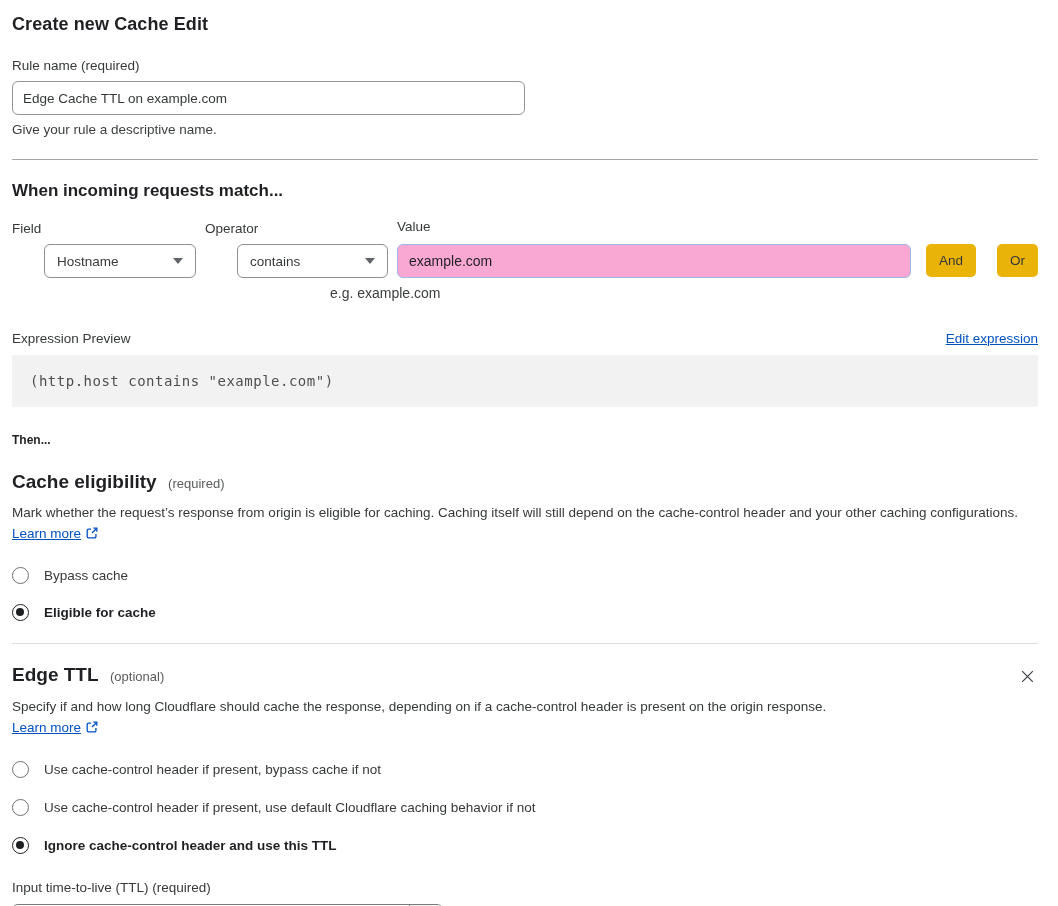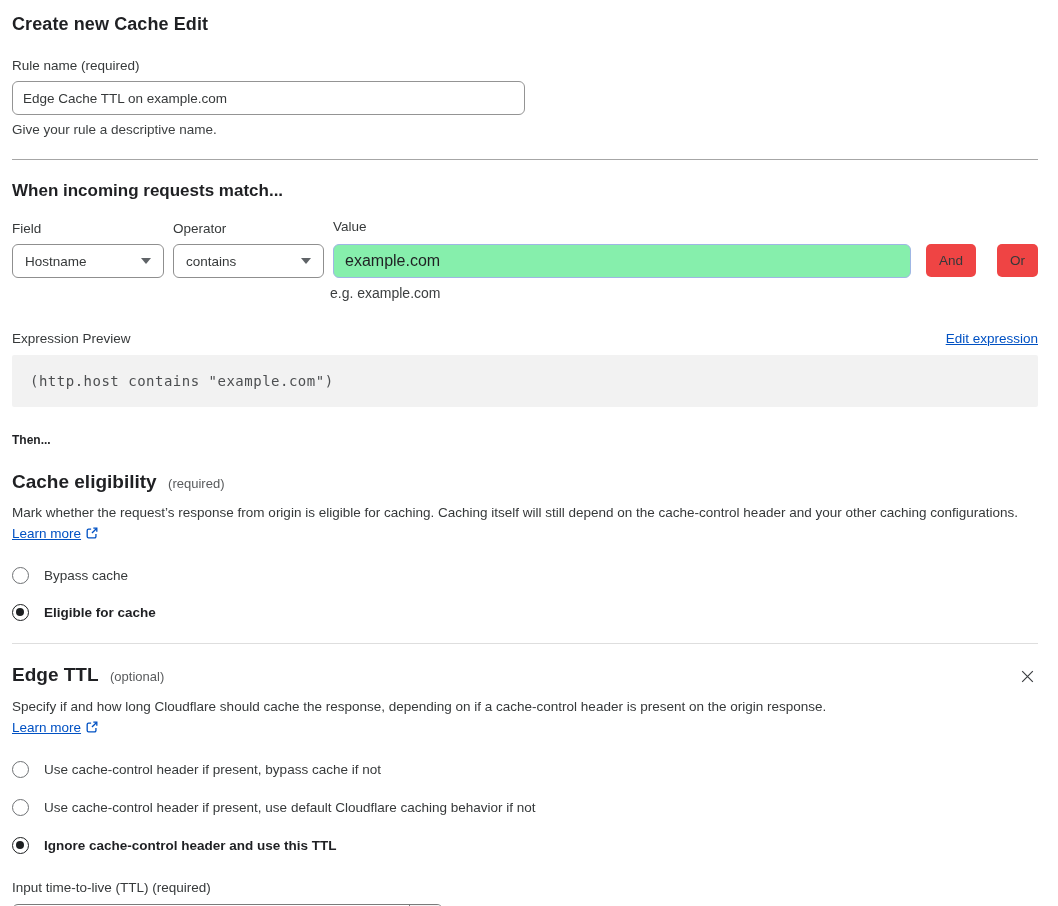--- a/index.html
+++ b/index.html
@@ -31,40 +31,40 @@
   .section-heading { font-size: 17px; font-weight: 700; color: #1f2023; }
 
   
   .match-row { display: flex; align-items: flex-end; margin-top: 18px; }
   .match-col { margin-right: 9px; }
   .match-col .field-label { }
   .select-control {
     height: 34px; background: #fff;
     border: 1px solid #8f8f8f; border-radius: 6px;
     display: flex; align-items: center; justify-content: space-between;
-    padding: 0 12px; font-size: 13.5px; color: #36393a; cursor: pointer;
+    padding: 0 12px; font-size: 13.5px; color: #36393a; cursor: pointer; margin-left: 32px;
   }
   .select-control.w-field { width: 152px; }
   .select-control.w-op { width: 151px; text-align: center; }
   .caret-down {
     width: 0; height: 0;
     border-left: 5px solid transparent; border-right: 5px solid transparent;
     border-top: 6px solid #5f6367;
   }
   .value-col { flex: 1; margin-right: 15px; }
   .value-input {
     width: 100%; height: 34px;
-    background: #86efac;
+    background: #f9a8d4;
     border: 1px solid #9fb6e4; border-radius: 6px;
-    padding: 0 11px; font-size: 16px; color: #1f2023;
+    padding: 0 11px; font-size: 14px; color: #1f2023;
     font-family: "Liberation Sans", sans-serif; outline: none; display: block;
   }
   .logic-btn {
     height: 33px; border: none; border-radius: 5px;
-    background: #ef4444; color: #36393a;
+    background: #eab308; color: #36393a;
     font-size: 13.5px; font-family: "Liberation Sans", sans-serif;
     padding: 0 13px; cursor: pointer; margin-bottom: 1px;
   }
   .logic-btn + .logic-btn { margin-left: 21px; }
   .eg-text { font-size: 14px; color: #3c3f40; margin-top: 7px; margin-left: 318px; }
 
   .expr-row { display: flex; justify-content: space-between; align-items: flex-end; margin-top: 30px; }
   .link { color: #0051c3; font-size: 13.5px; text-decoration: underline; cursor: pointer; }
   .code-block {
     margin-top: 9px; background: #f2f2f2; border-radius: 2px;

